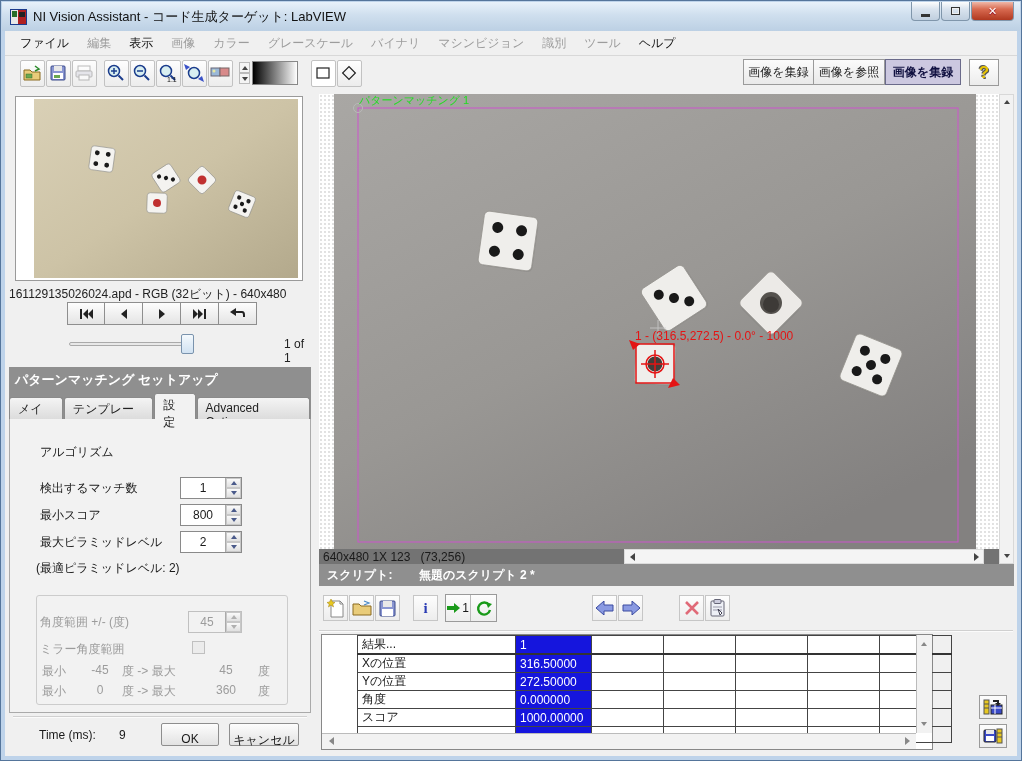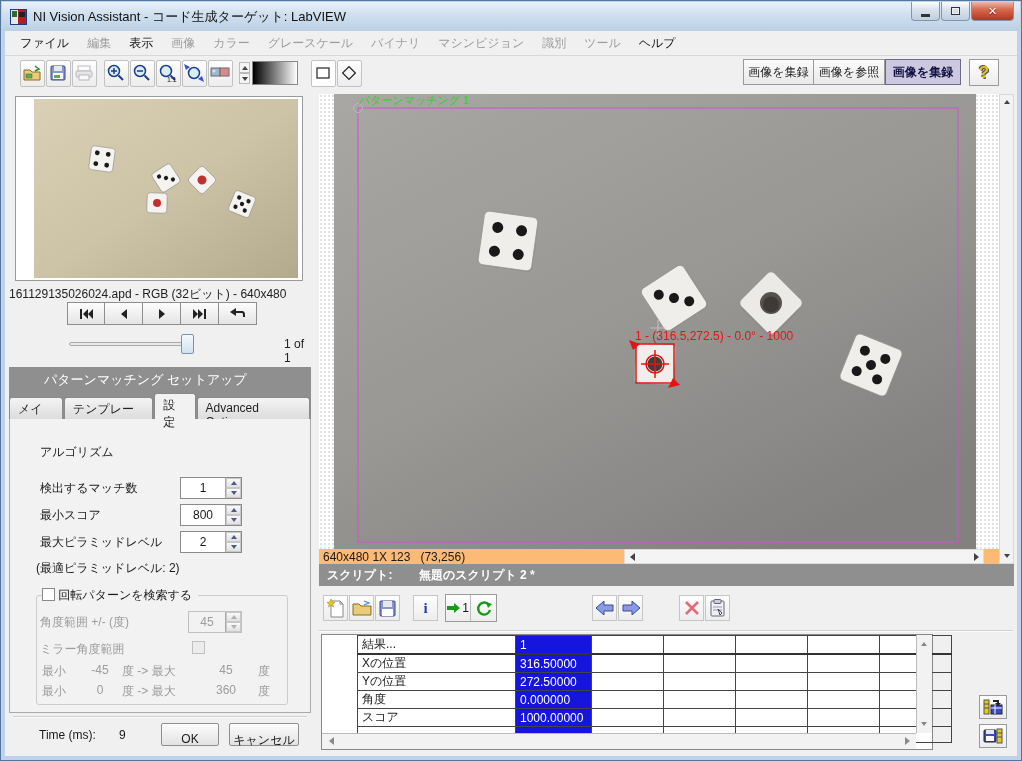--- a/index.html
+++ b/index.html
@@ -64,21 +64,21 @@
   .navbtn { width:38px; height:23px; border:1px solid #8e8e8e; background:linear-gradient(#fdfdfd,#e4e4e4);
     display:flex; align-items:center; justify-content:center; }
   .navbtn + .navbtn { border-left:none; }
   .sliderrow { position:absolute; left:60px; top:240px; width:240px; height:20px; }
   .slidertrack { position:absolute; left:0; top:8px; width:125px; height:4px; background:#e8e8e8;
     border:1px solid #aaa; border-radius:2px; }
   .sliderhandle { position:absolute; left:112px; top:0; width:13px; height:20px; border:1px solid #7a93ad;
     border-radius:2px; background:linear-gradient(#f4f9fd,#d1e2f2); }
   .pagecount { position:absolute; left:215px; top:3px; color:#222; }
   .setuphead { position:absolute; left:0; top:273px; width:302px; height:52px; background:#8f8f8f; }
-  .setuptitle { color:#fff; font-weight:normal; font-size:13px; padding:4px 16px 0 6px;margin-left:29px; }
+  .setuptitle { color:#fff; font-weight:bold; font-size:13px; padding:4px 16px 0 6px; }
   .tabs { position:absolute; left:0; bottom:0; display:flex; align-items:flex-end; }
   .tab { height:22px; padding:3px 8px 0 8px; background:linear-gradient(#f4f4f4,#dcdcdc);
     border:1px solid #8a8a8a; border-bottom:none; border-radius:3px 3px 0 0; margin-right:1px; color:#222; }
   .tab.active { height:26px; background:#f2f2f2; font-weight:normal; position:relative; z-index:2; }
   .tabpage { position:absolute; left:0; top:325px; width:302px; height:294px;
     background:#f2f2f2; border:1px solid #aaa; border-top:none; }
   .frow { position:absolute; left:0; width:100%; height:22px; }
   .flabel { position:absolute; left:30px; top:3px; color:#1a1a1a; }
   .flabel.dim, .dimtext { color:#9c9c9c; }
   .dropdown { position:absolute; left:88px; top:0; width:180px; height:22px; border:1px solid #8a8a8a; background:#fff; display:flex; }
@@ -99,21 +99,21 @@
   .checkbox.disabled { border-color:#c0c0c0; background:#ececec; }
   .groupbox { position:absolute; left:26px; top:262px; width:252px; height:110px;
     border:1px solid #cccccc; border-radius:3px; }
   .divider { position:absolute; left:4px; right:4px; height:2px; border-top:1px solid #d0d0d0; border-bottom:1px solid #fbfbfb; }
   .okbtn, .cancelbtn { position:absolute; height:23px; border:1px solid #8e8e8e; border-radius:2px;
     background:linear-gradient(#fdfdfd,#e2e2e2); text-align:center; padding-top:8px; }
   
   .viewer { position:absolute; left:318px; top:93px; width:695px; height:470px; }
   .vscroll { position:absolute; right:0; top:0; width:15px; height:470px; background:#f2f2f2; border:1px solid #d8d8d8; }
   .vscroll .arr { position:absolute; left:0; width:13px; height:14px; display:flex; align-items:center; justify-content:center; }
-  .statusrow { position:absolute; left:0; bottom:0; height:15px; width:680px; background:#fdba74; font-size:12px; }
+  .statusrow { position:absolute; left:0; bottom:0; height:15px; width:680px; background:#737373; font-size:12px; }
   .statustext { position:absolute; left:4px; top:1px; white-space:pre; }
   .hscroll { position:absolute; left:305px; top:0; width:360px; height:15px; background:#f4f4f4; border:1px solid #dcdcdc; }
   .hscroll .arr { position:absolute; top:0; width:14px; height:13px; display:flex; align-items:center; justify-content:center; }
   
   .scripthead { position:absolute; left:318px; top:563px; width:695px; height:22px; background:#8f8f8f; color:#fff; font-weight:bold; }
   .scripttoolbar { position:absolute; left:318px; top:585px; width:695px; height:44px; background:#f0f0f0; display:flex; align-items:center; }
   .sbtn { width:25px; height:26px; border:1px solid #c6c6c6; background:linear-gradient(#fdfdfd,#ededed);
     display:flex; align-items:center; justify-content:center; margin-right:1px; }
   .sgroup { display:flex; border:1px solid #9a9a9a; }
   .sgroup .sbtn { border:none; border-right:1px solid #bbb; margin:0; }
@@ -406,24 +406,20 @@
               <div>
                 <span class="tri-down"></span>
               </div>
             </span>
         </div>
       </div>
       <div class="frow" style="top:138px;">
         <span class="flabel" style="left:26px;">(最適ピラミッドレベル: 2)</span>
       </div>
 
-      <div class="frow" style="top:165px; z-index:2;">
-        <span style="position:absolute;left:32px;top:3px;background:#f2f2f2;padding-right:6px;"><span class="checkbox"></span>
-        <span>回転パターンを検索する</span></span>
-      </div>
       <div class="groupbox" style="top:176px;"></div>
 
       <div class="frow" style="top:192px;">
         <span class="flabel dim">角度範囲 +/- (度)</span>
         <div class="spinbox disabled" style="left:178px;width:54px;">
           <span class="spinval">45</span>
           <span class="spinner">
               <div>
                 <span class="tri-up"></span>
               </div>

